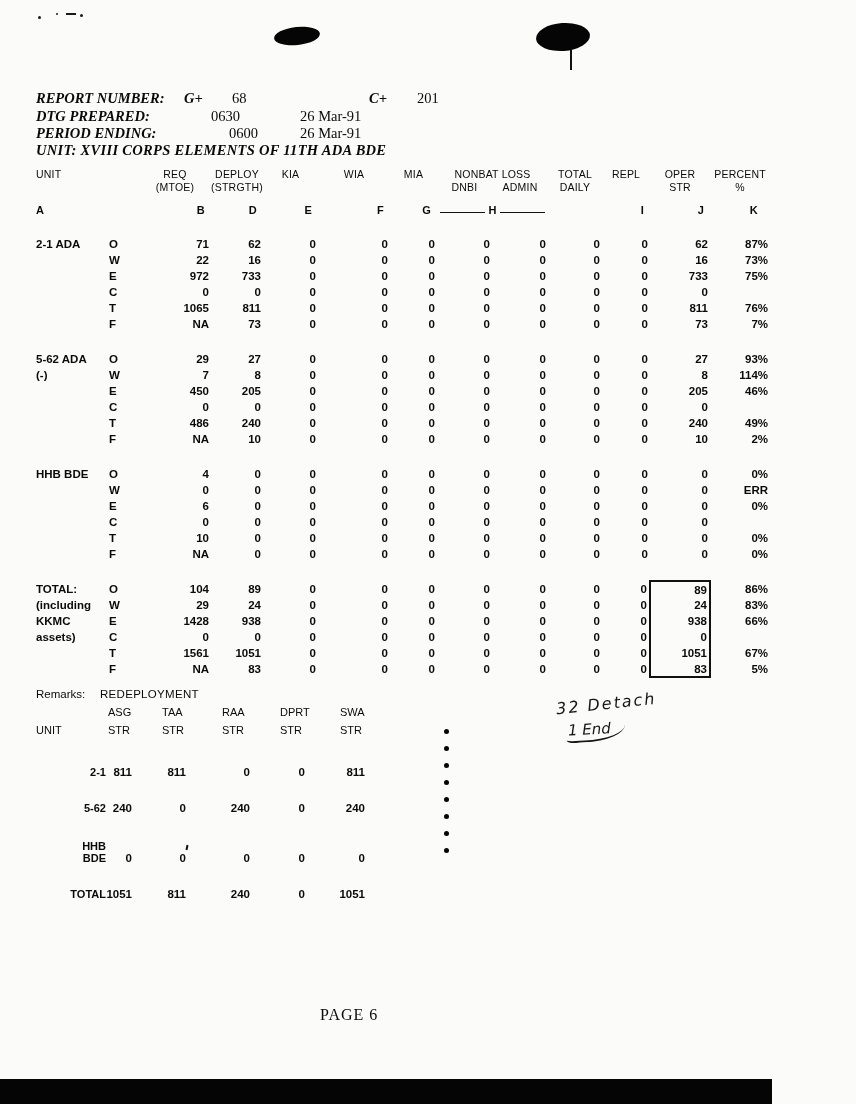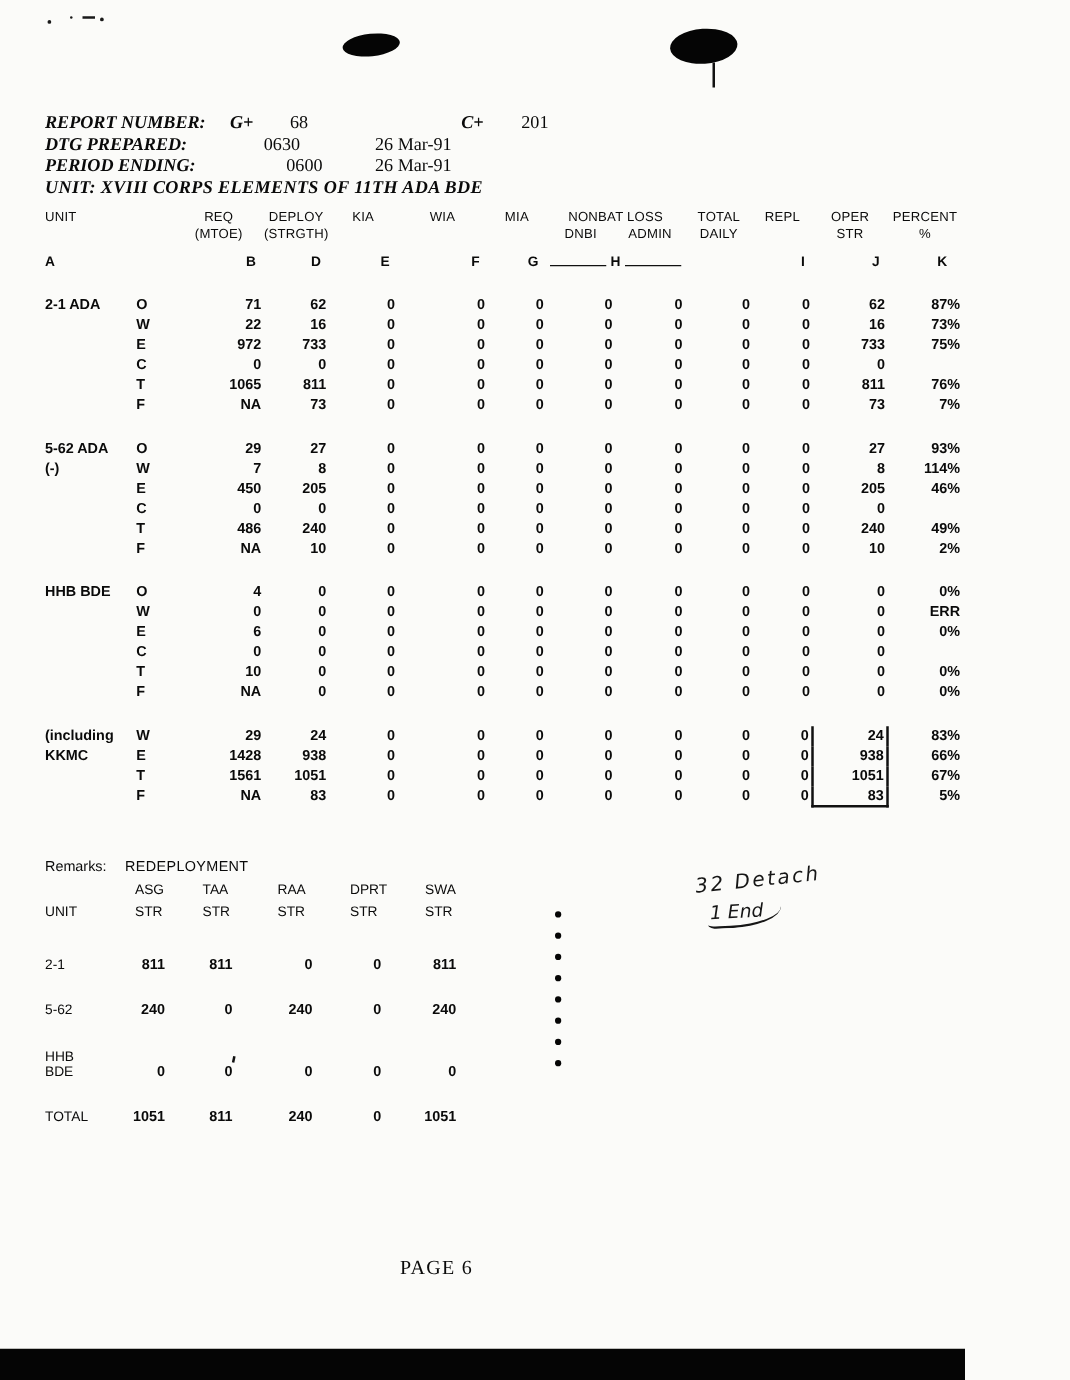--- a/index.html
+++ b/index.html
@@ -66,21 +66,21 @@
                   border-collapse:collapse; table-layout:fixed; }
   table.remarks th { font-weight:normal; font-size:11px; text-align:left; padding:0; height:18px; vertical-align:top; white-space:nowrap; }
   table.remarks th.c2 { padding-left:2px; }
   table.remarks th.c3 { padding-left:28px; }
   table.remarks th.c4 { padding-left:34px; }
   table.remarks th.c5 { padding-left:28px; }
   table.remarks th.c6 { padding-left:33px; }
   table.remarks td { padding:0; vertical-align:bottom; }
   table.remarks tr.rrow { height:36px; }
   table.remarks tr.tall { height:50px; }
-  .runit { font-size:11px; font-weight:normal; text-align:left; white-space:nowrap; }
+  .runit { font-size:11px; font-weight:bold; text-align:right; white-space:nowrap; }
   .rnum { font-size:11.5px; font-weight:bold; text-align:right; padding-right:2px !important; white-space:nowrap; }
 
   
   .dots { position:absolute; left:444px; top:729px; }
   .dot { position:absolute; left:0; width:5px; height:5px; background:#050505; border-radius:50%; display:block; }
 
   
   .handwriting { position:absolute; left:556px; top:694px; font-family:"DejaVu Sans", sans-serif;
                  font-style:italic; color:#161616; }
   .hw1 { font-size:16px; transform:rotate(-6deg); letter-spacing:2px; white-space:nowrap; }
@@ -472,20 +472,35 @@
           <td class="num">0</td>
           <td class="num">0</td>
           <td class="num">0</td>
           <td class="num">0</td>
           <td class="num">0%</td>
         </tr>
         <tr class="gap">
           <td colspan="13"></td>
         </tr>
         <tr class="data-row">
+          <td class="unit-cell">TOTAL:</td>
+          <td class="letter-cell">O</td>
+          <td class="num">104</td>
+          <td class="num">89</td>
+          <td class="num">0</td>
+          <td class="num">0</td>
+          <td class="num">0</td>
+          <td class="num">0</td>
+          <td class="num">0</td>
+          <td class="num">0</td>
+          <td class="num">0</td>
+          <td class="num jbox jbox-top">89</td>
+          <td class="num">86%</td>
+        </tr>
+        <tr class="data-row">
           <td class="unit-cell">(including</td>
           <td class="letter-cell">W</td>
           <td class="num">29</td>
           <td class="num">24</td>
           <td class="num">0</td>
           <td class="num">0</td>
           <td class="num">0</td>
           <td class="num">0</td>
           <td class="num">0</td>
           <td class="num">0</td>
@@ -500,20 +515,35 @@
           <td class="num">938</td>
           <td class="num">0</td>
           <td class="num">0</td>
           <td class="num">0</td>
           <td class="num">0</td>
           <td class="num">0</td>
           <td class="num">0</td>
           <td class="num">0</td>
           <td class="num jbox">938</td>
           <td class="num">66%</td>
+        </tr>
+        <tr class="data-row">
+          <td class="unit-cell">assets)</td>
+          <td class="letter-cell">C</td>
+          <td class="num">0</td>
+          <td class="num">0</td>
+          <td class="num">0</td>
+          <td class="num">0</td>
+          <td class="num">0</td>
+          <td class="num">0</td>
+          <td class="num">0</td>
+          <td class="num">0</td>
+          <td class="num">0</td>
+          <td class="num jbox">0</td>
+          <td class="num"></td>
         </tr>
         <tr class="data-row">
           <td class="unit-cell"></td>
           <td class="letter-cell">T</td>
           <td class="num">1561</td>
           <td class="num">1051</td>
           <td class="num">0</td>
           <td class="num">0</td>
           <td class="num">0</td>
           <td class="num">0</td>

